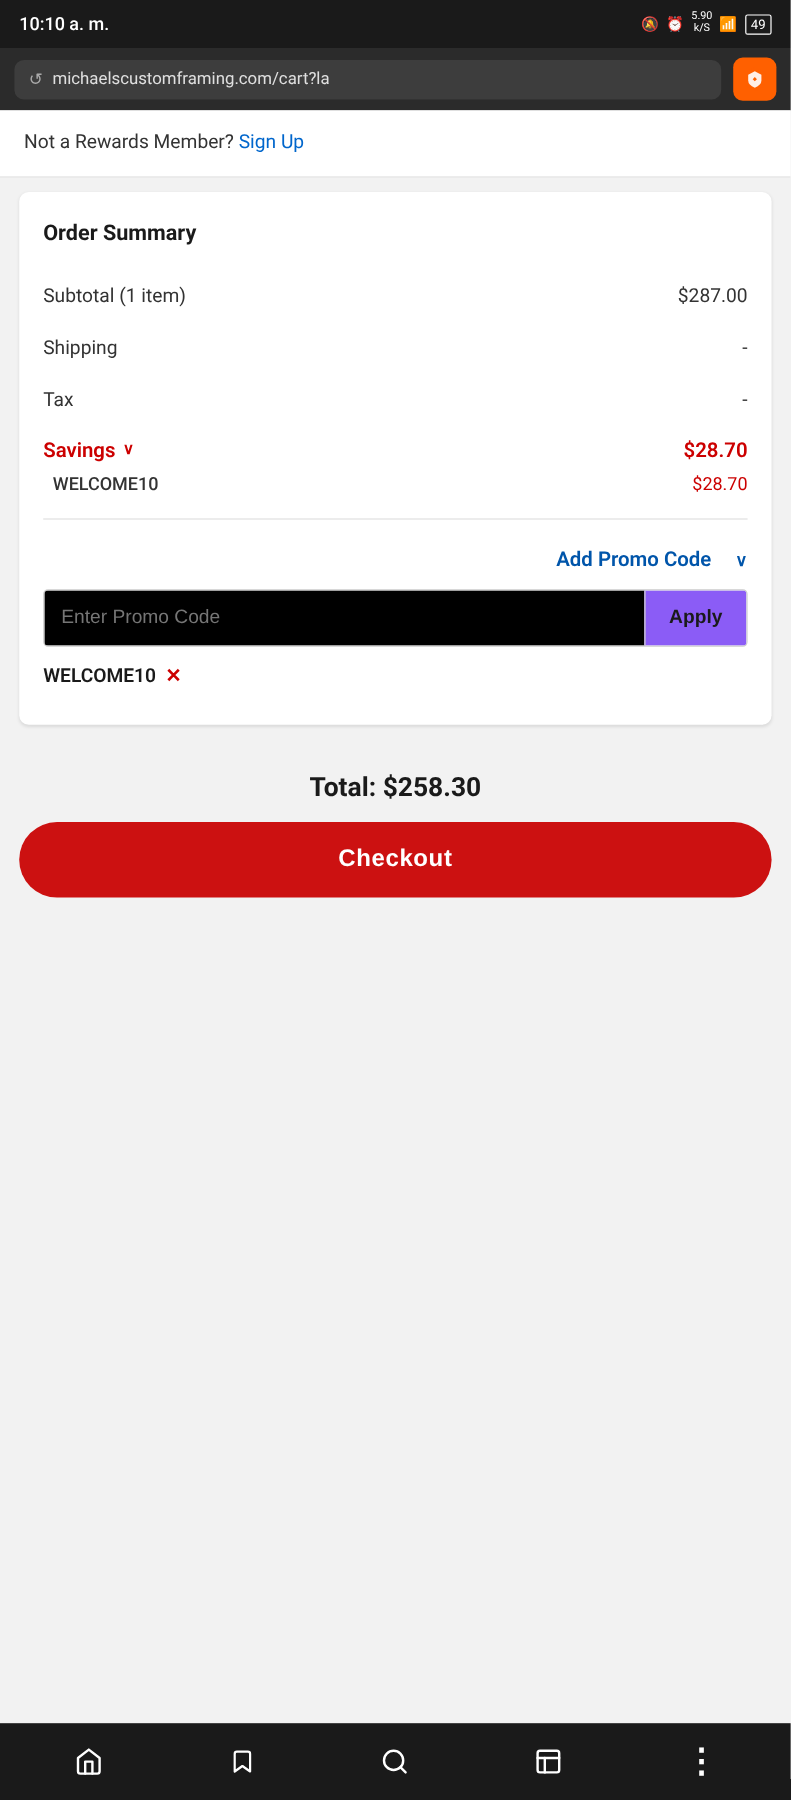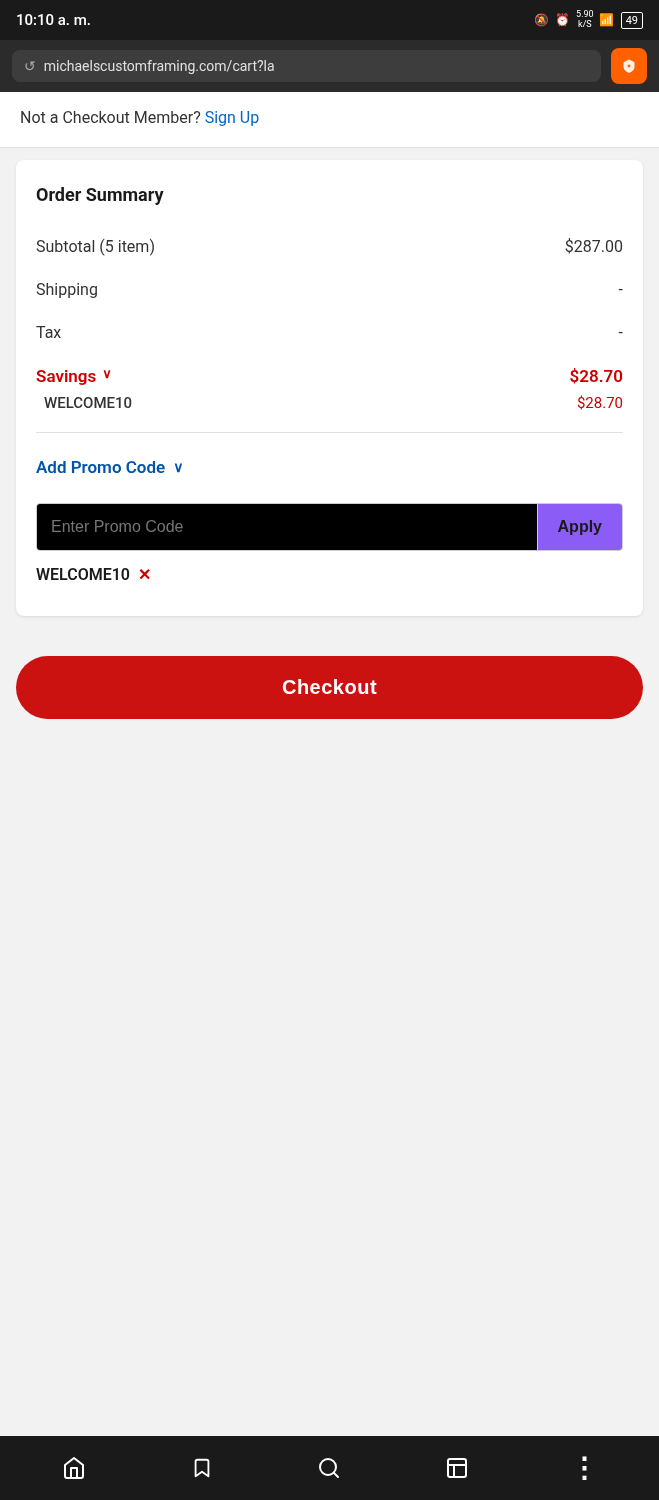--- a/index.html
+++ b/index.html
@@ -188,23 +188,24 @@
     
     .promo-section {
       padding: 16px 0 8px 0;
     }
     .add-promo-label {
       font-size: 17px;
       font-weight: 600;
       color: #0055aa;
       display: flex;
       align-items: center;
-      gap: 8px;
-      margin-bottom: 26px;
+      gap: 20px;
+      margin-bottom: 14px;
       cursor: pointer;
+      justify-content: flex-end;
     }
     .add-promo-chevron {
       font-size: 14px;
       color: #0055aa;
     }
 
     .promo-input-row {
       display: flex;
       border: 1px solid #ccc;
       border-radius: 4px;
@@ -329,29 +330,29 @@
       <path d="M50 5 L90 25 L90 55 Q90 80 50 95 Q10 80 10 55 L10 25 Z" fill="#ff6000"></path>
       <path d="M50 20 L75 33 L75 55 Q75 72 50 82 Q25 72 25 55 L25 33 Z" fill="#fff" opacity="0.9"></path>
       <path d="M42 50 L50 42 L58 50 L50 58 Z" fill="#ff6000"></path>
     </svg>
   </div>
 </div>
 
 <div class="main-content">
 
   <div class="rewards-card">
-    <span class="rewards-text">Not a Checkout Member?</span>
+    <span class="rewards-text">Not a Rewards Member?</span>
     <a class="rewards-link" href="#">Sign Up</a>
   </div>
 
   <div class="order-summary-card">
     <div class="order-summary-title">Order Summary</div>
 
     <div class="order-row">
-      <span class="order-row-label">Subtotal (5 item)</span>
+      <span class="order-row-label">Subtotal (1 item)</span>
       <span class="order-row-value">$287.00</span>
     </div>
 
     <div class="order-row">
       <span class="order-row-label">Shipping</span>
       <span class="order-row-value">-</span>
     </div>
 
     <div class="order-row">
       <span class="order-row-label">Tax</span>
@@ -385,20 +386,21 @@
       </div>
 
       <div class="applied-promo-tag">
         <span class="applied-promo-code">WELCOME10</span>
         <span class="remove-promo-icon">✕</span>
       </div>
     </div>
   </div>
 
   <div class="total-section">
+    <div class="total-text">Total: $258.30</div>
     <button class="checkout-button">Checkout</button>
   </div>
 
   <div class="spacer"></div>
 </div>
 
 <div class="bottom-nav">
   <div class="nav-icon">
     <svg width="24" height="24" viewBox="0 0 24 24" fill="none" stroke="white" stroke-width="2" stroke-linecap="round" stroke-linejoin="round">
       <path d="M3 9l9-7 9 7v11a2 2 0 0 1-2 2H5a2 2 0 0 1-2-2z"></path>

